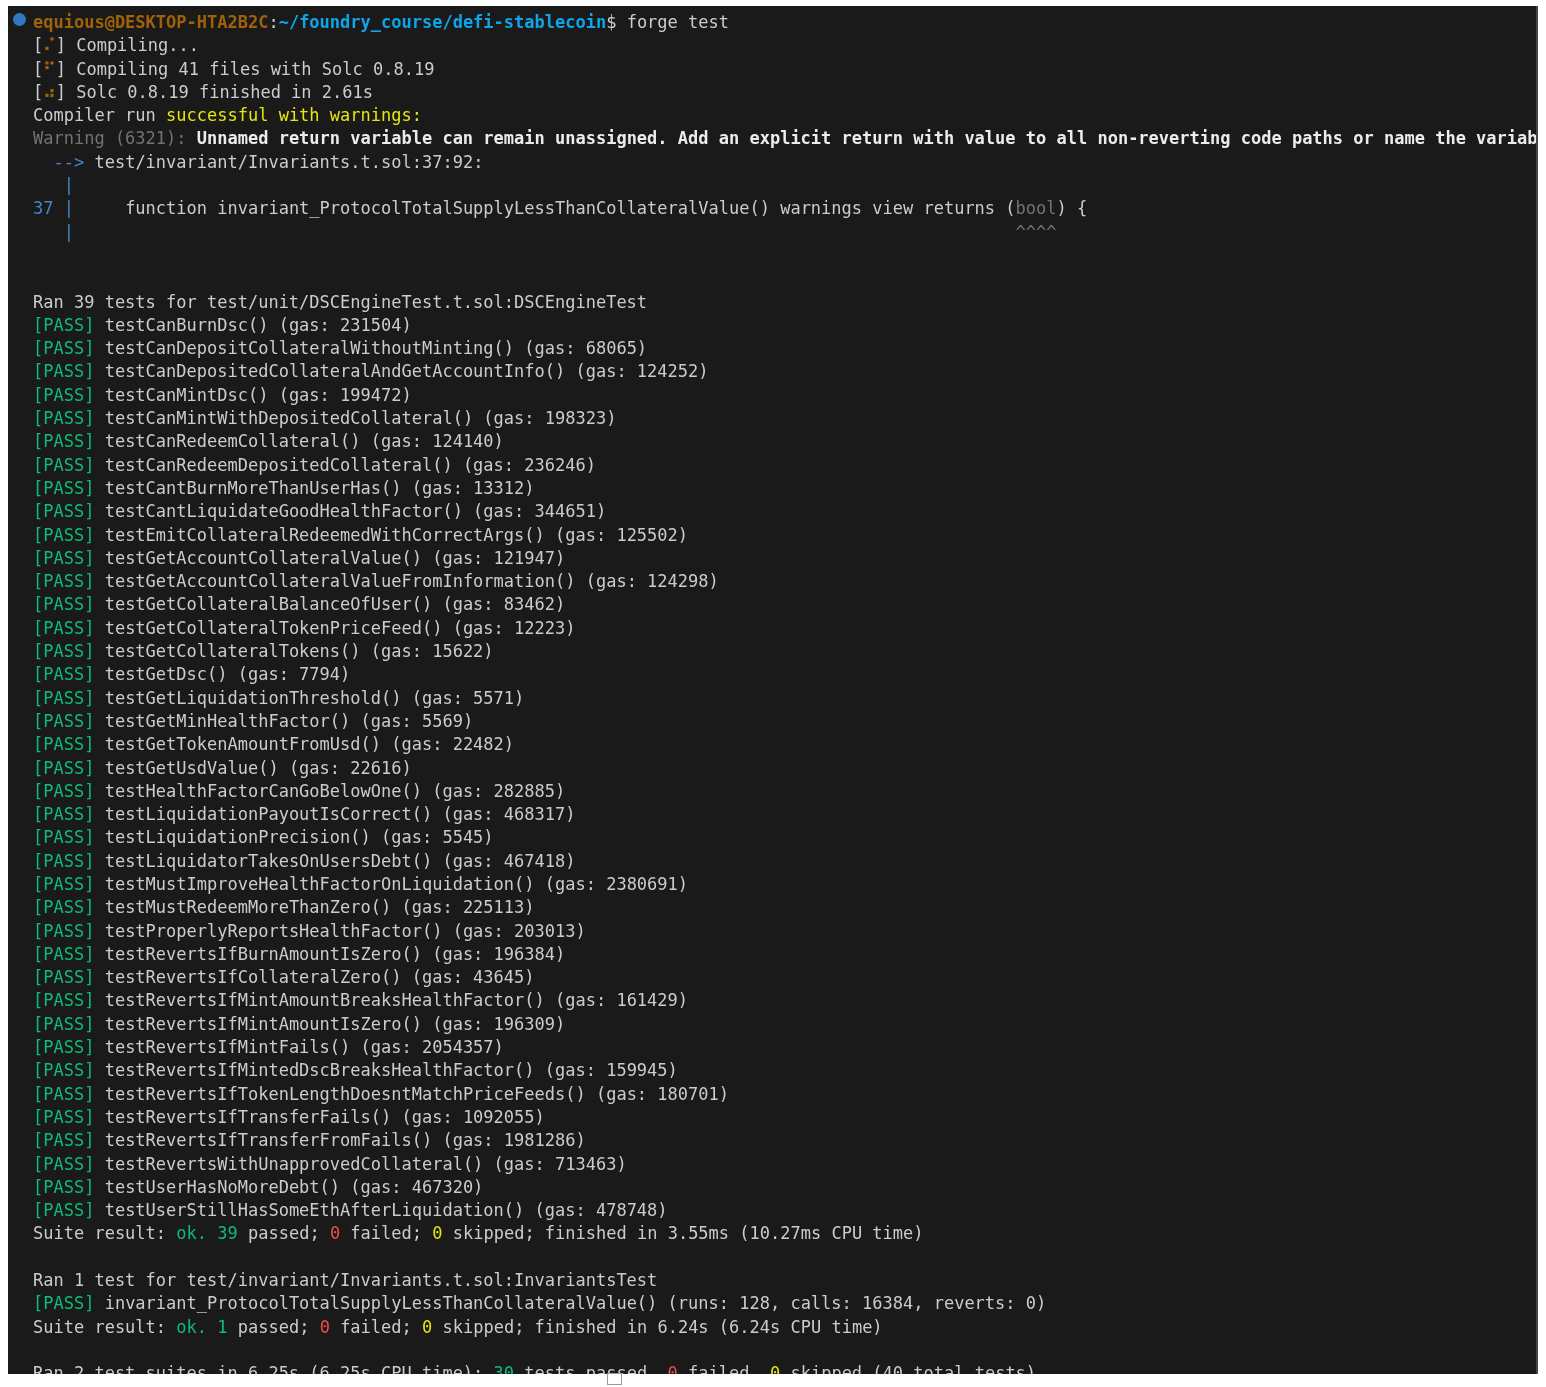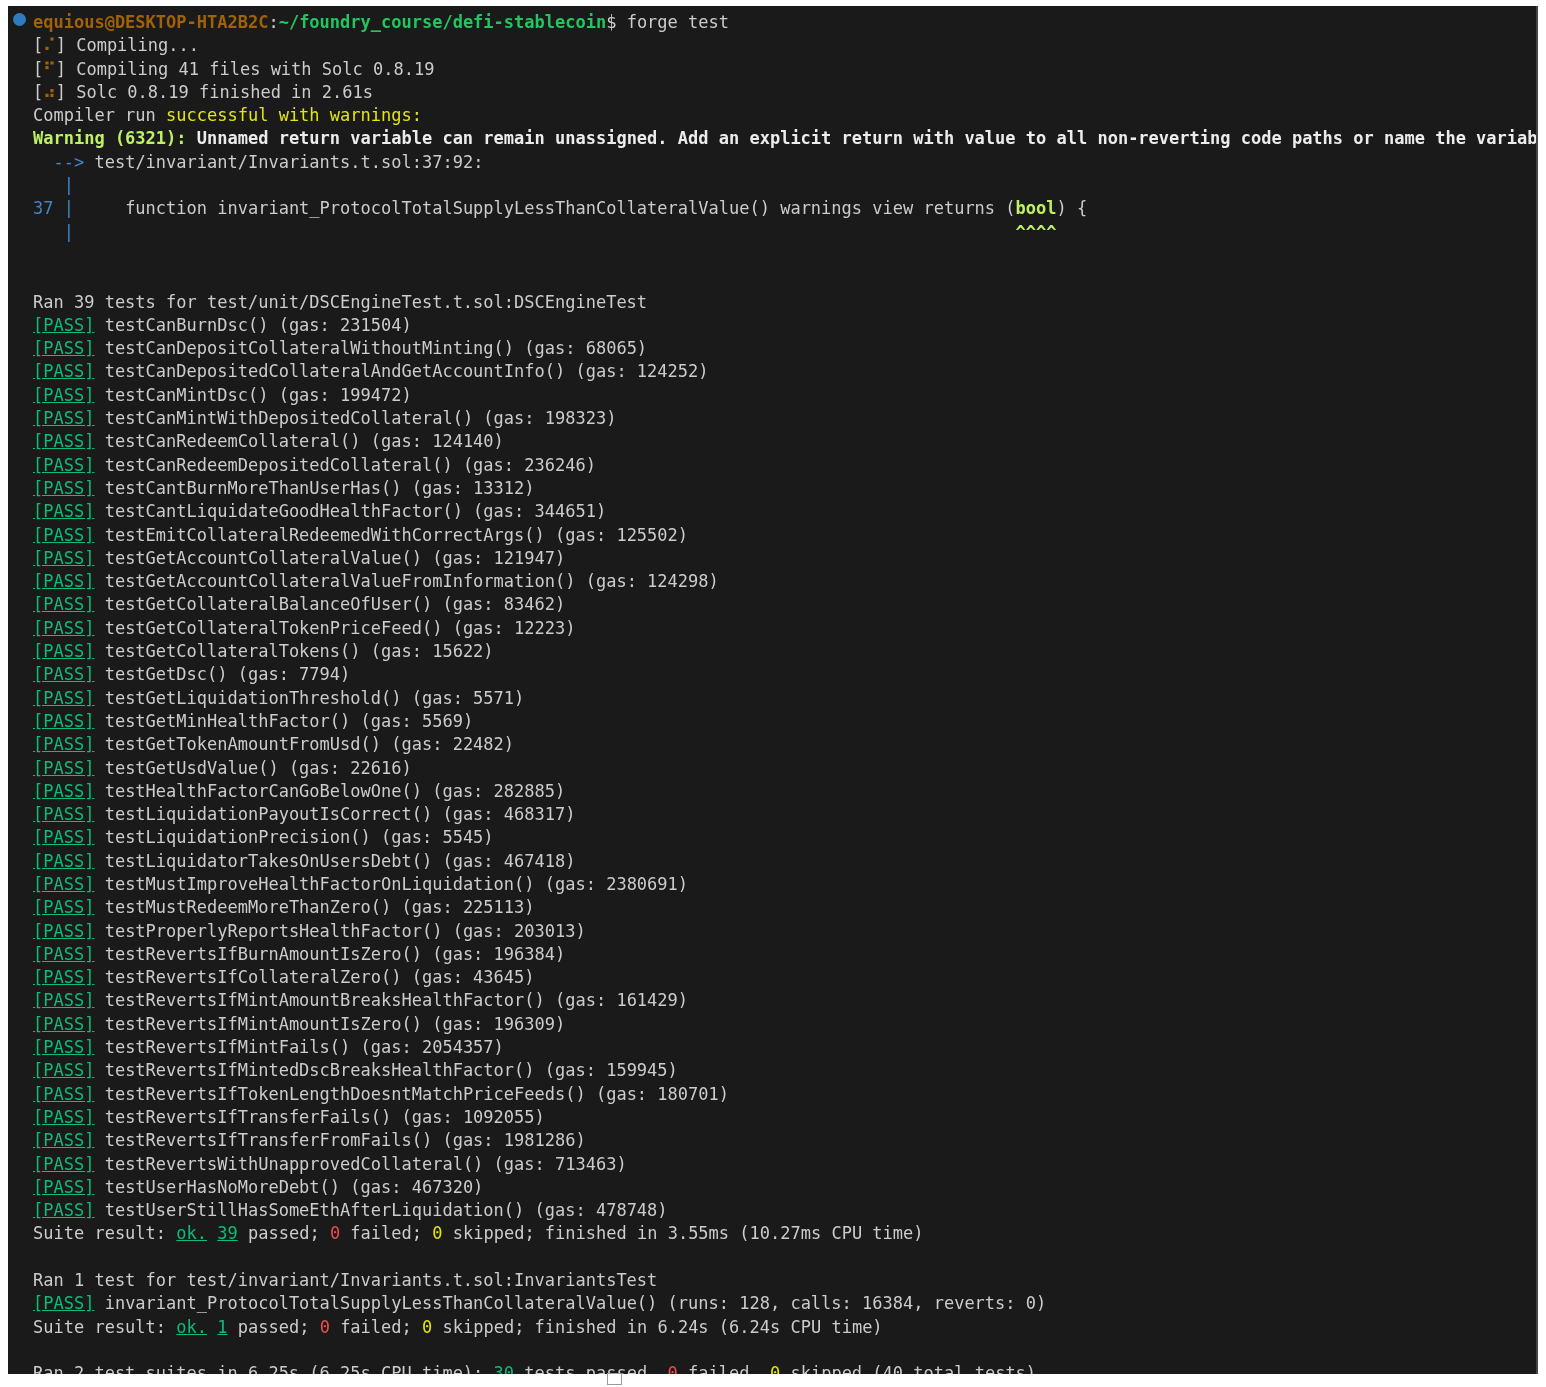--- a/index.html
+++ b/index.html
@@ -12,26 +12,26 @@
     position:absolute;left:8px;top:6px;width:1530px;height:1368px;
     background:#1a1a1a;overflow:hidden;
   }
   .term-content{
     position:absolute;left:25px;top:5px;
     font-size:17px;line-height:23.3px;
   }
   .line{white-space:pre;height:23.3px;}
   .c-fg {color:#cccccc;}
   .c-bw {color:#ececec;font-weight:bold;}
-  .c-g  {color:#0dbc79;text-decoration:underline;}
+  .c-g  {color:#0dbc79;}
   .c-bgr{color:#a16207;font-weight:bold;}
-  .c-bl {color:#22c55e;font-weight:bold;}
+  .c-bl {color:#0ea5e9;font-weight:bold;}
   .c-sb {color:#4585c7;}
   .c-y  {color:#e5e510;text-align:center;}
-  .c-by {color:#bef264;font-weight:bold;}
+  .c-by {color:#737373;font-weight:normal;}
   .c-r  {color:#f14c4c;}
   .prompt-dot{
     position:absolute;left:5px;top:7px;width:13px;height:13px;
     border-radius:50%;background:#2e7cbd;
   }
   .scrollbar-edge{
     position:absolute;right:0;top:0;bottom:0;width:2px;background:#454545;
   }
   .hollow-cursor{
     position:absolute;left:607px;top:1373px;width:13px;height:10px;

